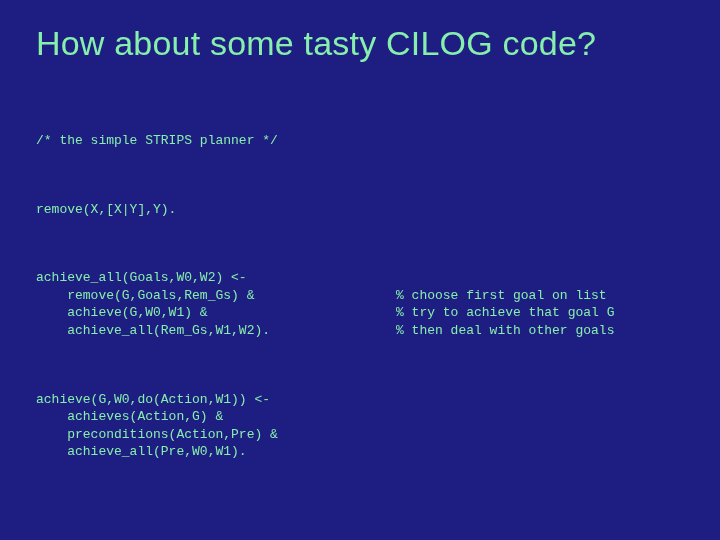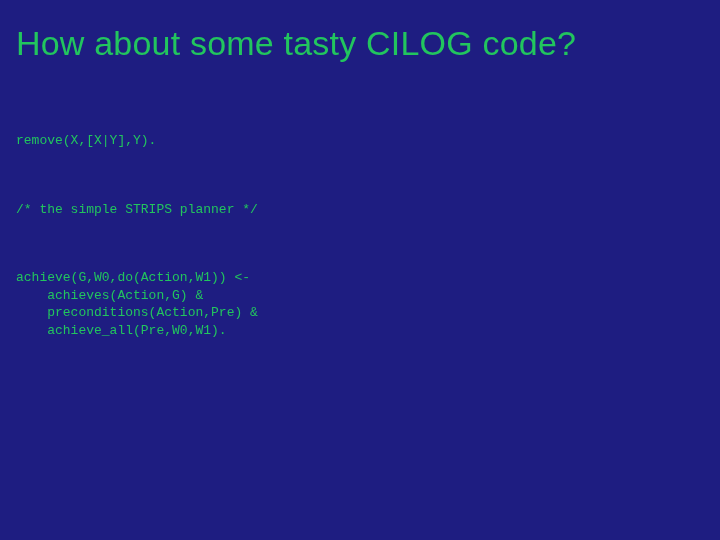--- a/index.html
+++ b/index.html
@@ -7,22 +7,22 @@
     padding: 0;
     width: 720px;
     height: 540px;
     background: #1e1d81;
     overflow: hidden;
   }
   .slide {
     width: 720px;
     height: 384px;
     box-sizing: border-box;
-    padding: 24px 28px 20px 16px;
-    color: #22c55e;
+    padding: 24px 28px 20px 36px;
+    color: #86efac;
     font-family: Arial, Helvetica, sans-serif;
     position: relative;
   }
   .title {
     font-size: 34px;
     font-weight: 400;
     margin: 0 0 34px 0;
     letter-spacing: 0.2px;
     white-space: nowrap;
   }
@@ -46,20 +46,30 @@
     margin-left: 40px;
   }
 </style>
 </head>
 <body>
 
 <div class="slide">
   <h1 class="title">How about some tasty CILOG code?</h1>
 
   <div class="code">
+    <div class="blk">/* the simple STRIPS planner */</div>
     <div class="blk">remove(X,[X|Y],Y).</div>
-    <div class="blk">/* the simple STRIPS planner */</div>
+    <div class="blk two-col">
+      <div class="left">achieve_all(Goals,W0,W2) &lt;-
+    remove(G,Goals,Rem_Gs) &amp;
+    achieve(G,W0,W1) &amp;
+    achieve_all(Rem_Gs,W1,W2).</div>
+      <div class="right">
+% choose first goal on list
+% try to achieve that goal G
+% then deal with other goals</div>
+    </div>
     <div class="blk">achieve(G,W0,do(Action,W1)) &lt;-
     achieves(Action,G) &amp;
     preconditions(Action,Pre) &amp;
     achieve_all(Pre,W0,W1).</div>
   </div>
 </div>
 
 </body></html>

